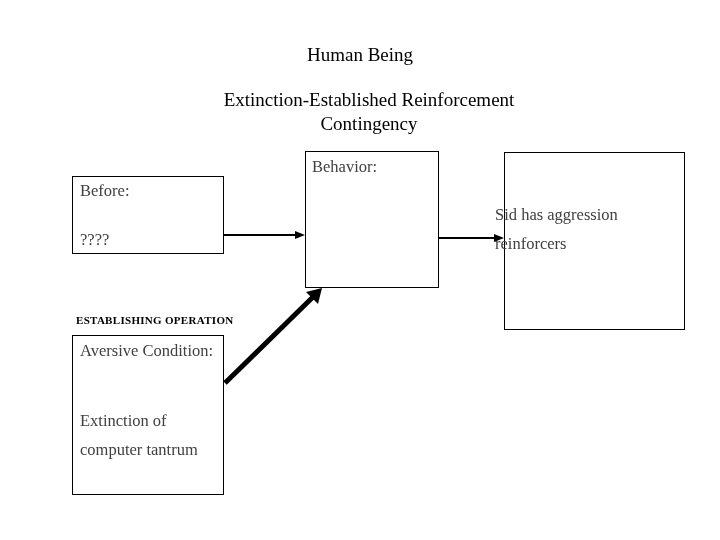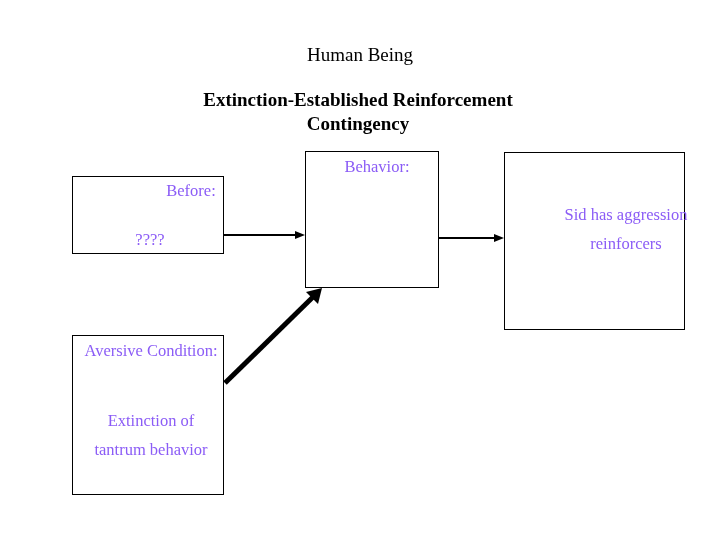--- a/index.html
+++ b/index.html
@@ -28,55 +28,53 @@
     line-height: 24px;
     color: #000000;
     white-space: pre;
   }
   #title-human-being {
     left: 0;
     top: 43px;
     width: 720px;
   }
   #title-contingency {
-    left: 108px;
+    left: 119px;
     top: 88px;
     width: 500px;
-    font-weight: bold;
   }
 
   
   .box {
     position: absolute;
     border: 1px solid #000000;
     background: #ffffff;
     box-sizing: border-box;
   }
   .box-text {
     position: absolute;
     font-size: 16.5px;
     line-height: 29px;
-    color: #8b5cf6;
-    text-align: center;
+    color: #404040;
   }
 
   #box-before   { left: 72px;  top: 176px; width: 152px; height: 78px; }
   #box-behavior { left: 305px; top: 151px; width: 134px; height: 137px; }
   #box-after    { left: 504px; top: 152px; width: 181px; height: 178px; }
   #box-eo       { left: 72px;  top: 335px; width: 152px; height: 160px; }
 
   
-  #label-before      { left: 80px;  top: 176px; width: 140px; margin-left: 41px; }
+  #label-before      { left: 80px;  top: 176px; width: 140px; }
   #label-before-val  { left: 80px;  top: 225px; width: 140px; }
 
   #label-behavior    { left: 312px; top: 152px; width: 130px; }
   #label-behavior-val{ left: 312px; top: 200px; width: 126px; }
 
   #label-after       { left: 511px; top: 152px; width: 170px; }
-  #label-after-val   { left: 541px; top: 200px; width: 170px; }
+  #label-after-val   { left: 495px; top: 200px; width: 170px; }
 
   #label-eo-heading {
     position: absolute;
     left: 76px;
     top: 314px;
     width: 200px;
     font-size: 11px;
     font-weight: bold;
     letter-spacing: 0.3px;
     line-height: 13px;
@@ -108,23 +106,24 @@
   <div class="box" id="box-before"></div>
   <div class="box-text" id="label-before">Before:</div>
   <div class="box-text" id="label-before-val">????</div>
 
   <div class="box" id="box-behavior"></div>
   <div class="box-text" id="label-behavior">Behavior:</div>
 
   <div class="box" id="box-after"></div>
   <div class="box-text" id="label-after-val">Sid has aggression reinforcers</div>
 
+  <div id="label-eo-heading">ESTABLISHING OPERATION</div>
   <div class="box" id="box-eo"></div>
   <div class="box-text" id="label-eo-title">Aversive Condition:</div>
-  <div class="box-text" id="label-eo-val">Extinction of tantrum behavior</div>
+  <div class="box-text" id="label-eo-val">Extinction of computer tantrum</div>
 
   <svg class="arrow-svg" id="arrow-before-behavior" viewBox="0 0 82 26">
     <line x1="0" y1="13" x2="73" y2="13" stroke="#000000" stroke-width="1.8"></line>
     <polygon points="81,13 71,9 71,17" fill="#000000"></polygon>
   </svg>
 
   <svg class="arrow-svg" id="arrow-behavior-after" viewBox="0 0 66 26">
     <line x1="0" y1="13" x2="57" y2="13" stroke="#000000" stroke-width="1.8"></line>
     <polygon points="65,13 55,9 55,17" fill="#000000"></polygon>
   </svg>

